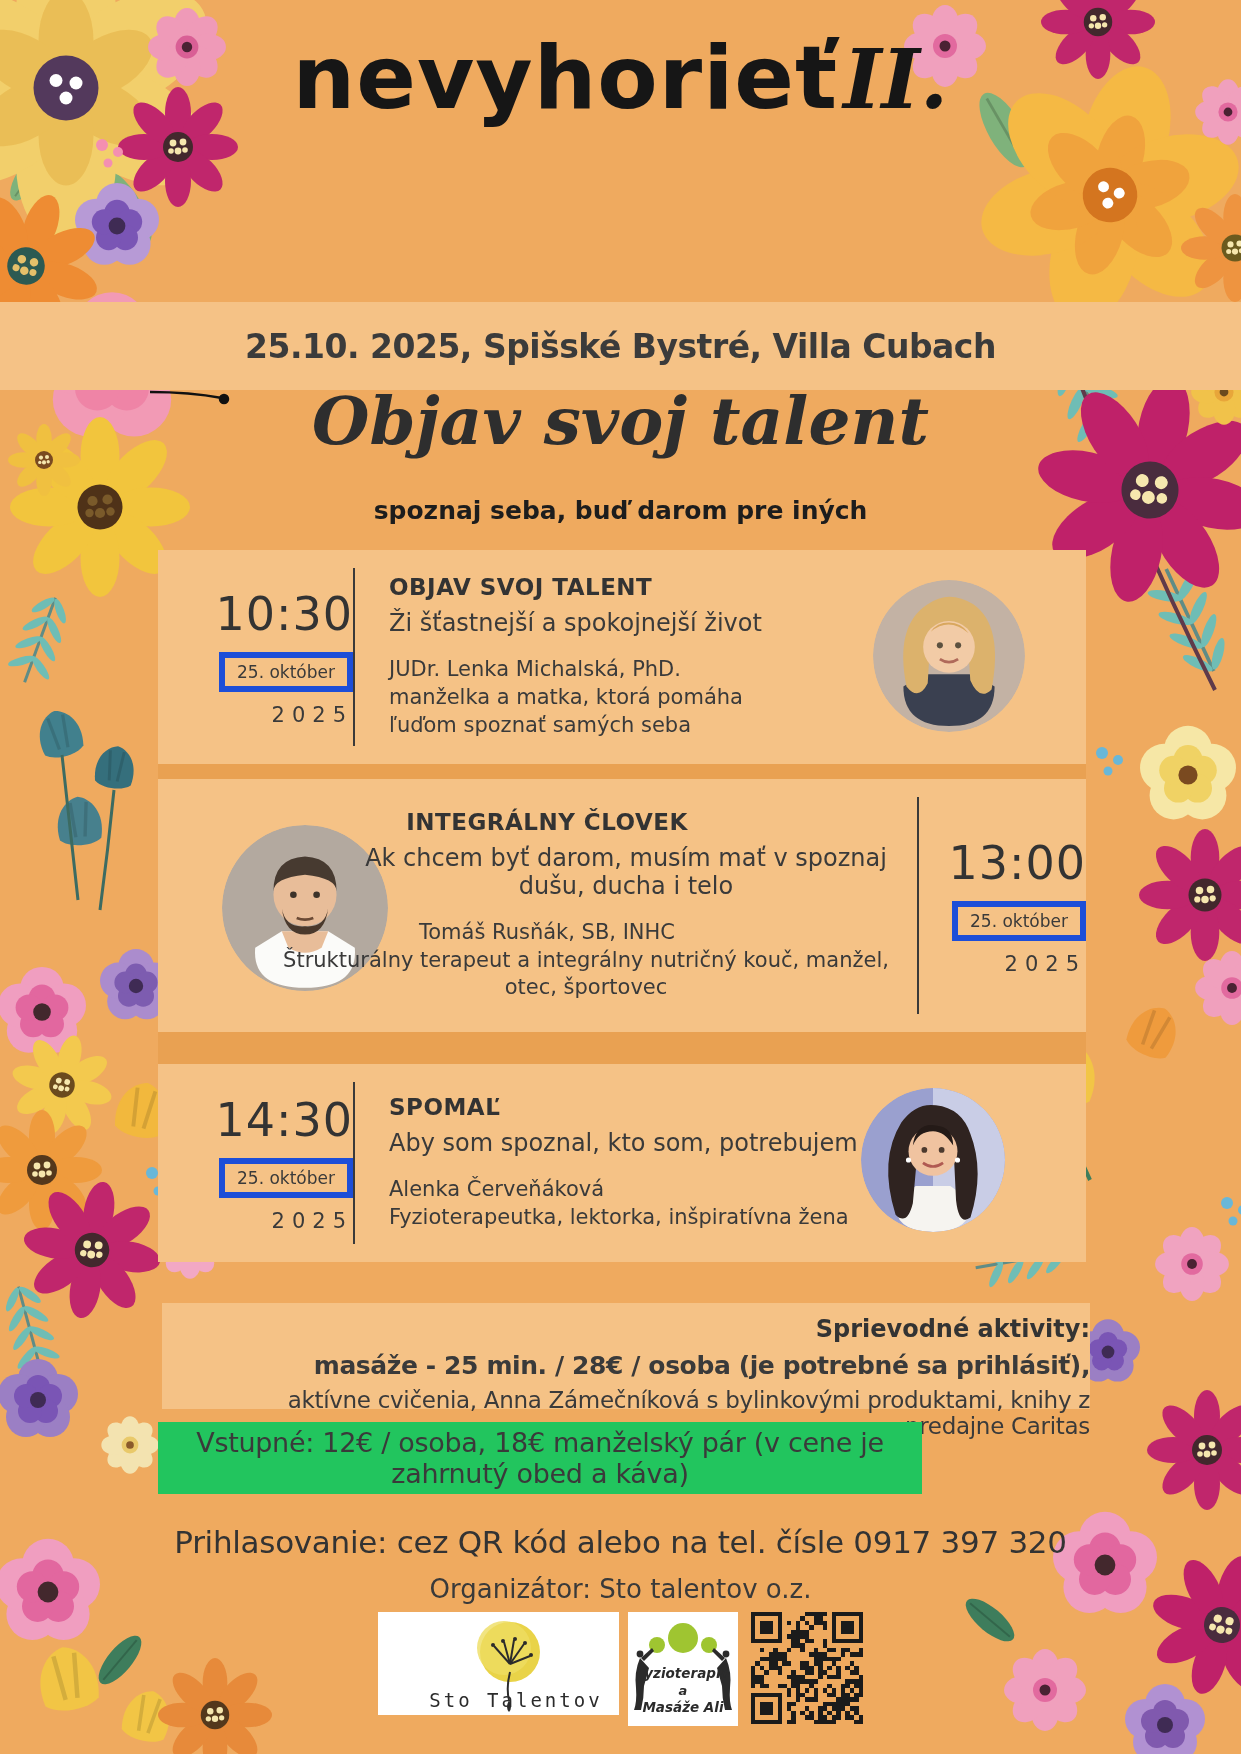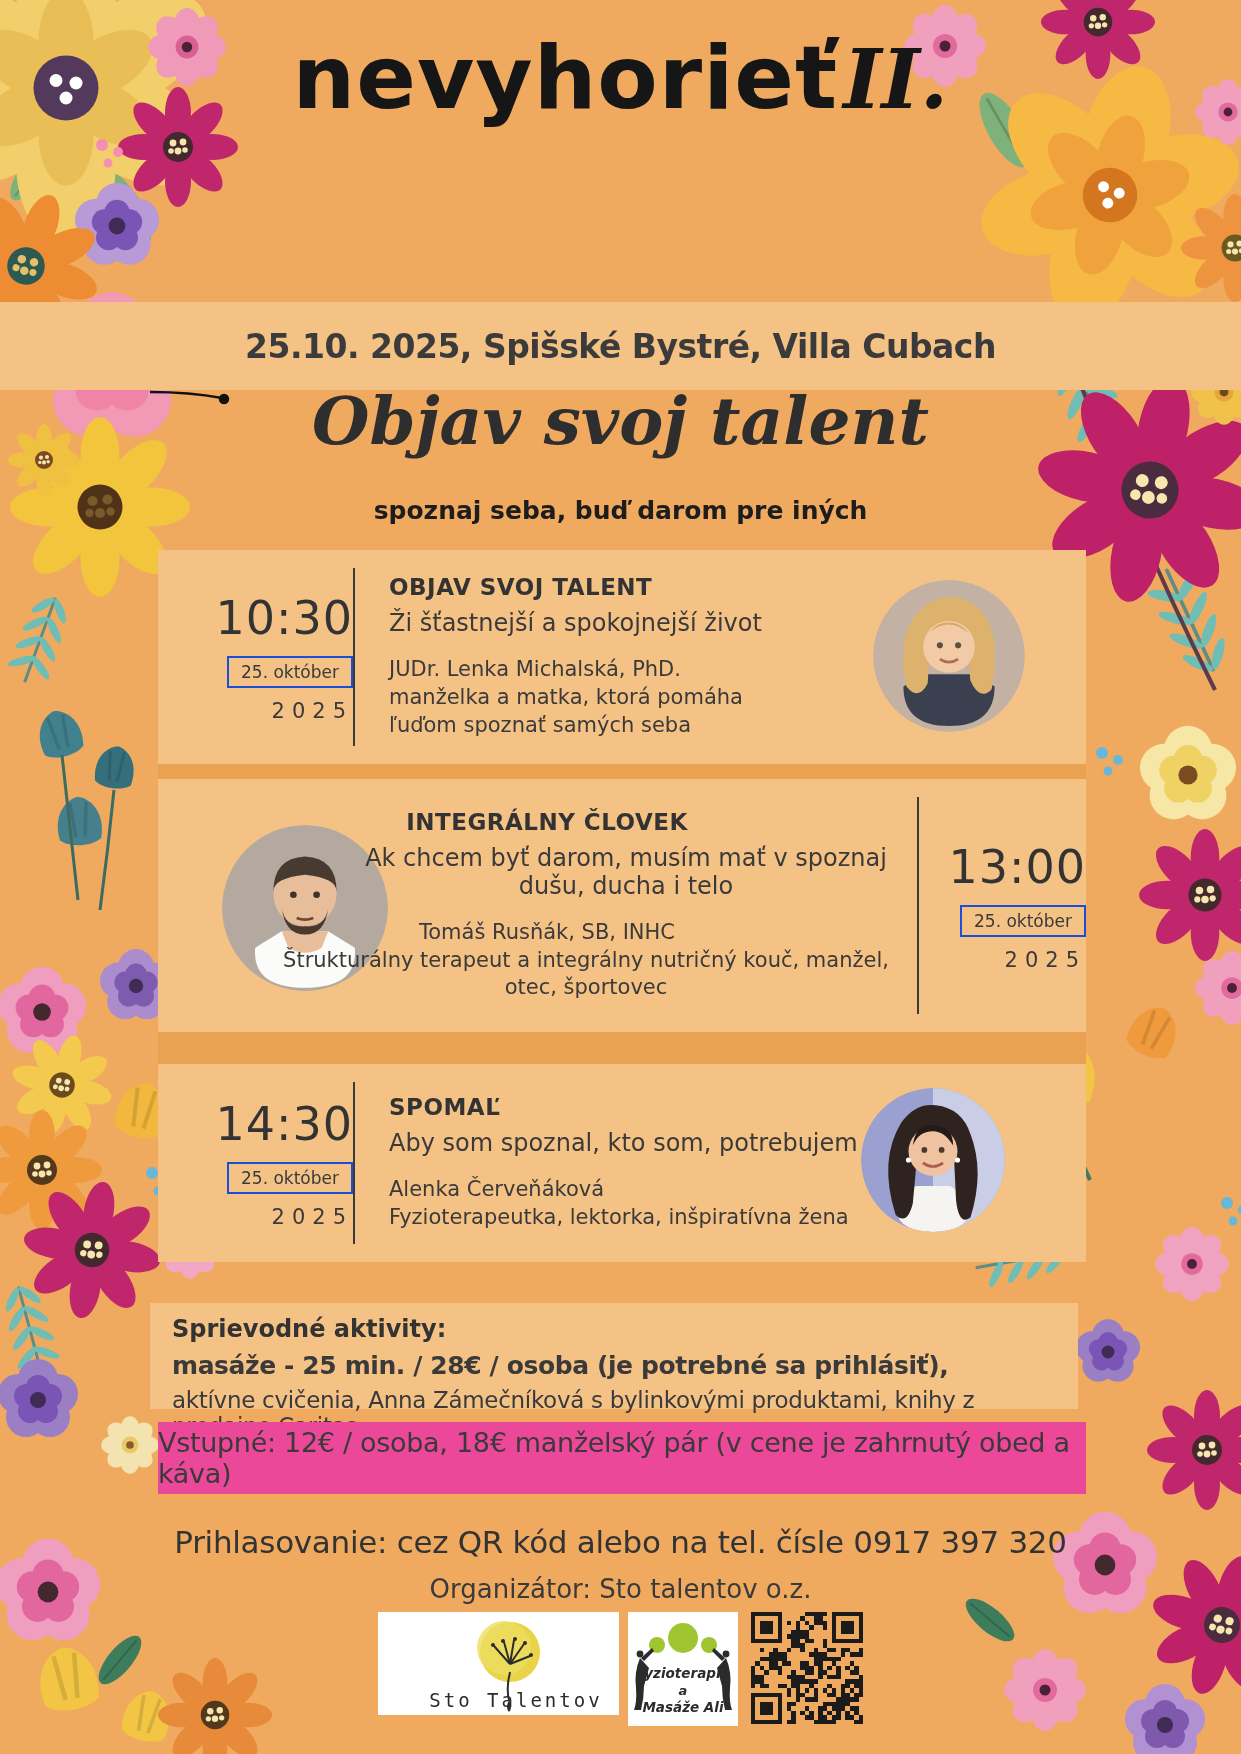--- a/index.html
+++ b/index.html
@@ -29,47 +29,47 @@
   .b2{top:779px;height:253px;}
   .b3{top:1064px;height:198px;}
   .gap{position:absolute;left:158px;width:928px;background:#e9a152;z-index:2;}
   .g1{top:764px;height:15px;}
   .g2{top:1032px;height:32px;}
 
   .timecol{position:absolute;left:0;top:0;width:195px;height:100%;
            display:flex;flex-direction:column;align-items:flex-end;justify-content:center;gap:11px;}
   .b2 .timecol{left:761px;width:167px;}
   .time{font-size:46px;letter-spacing:1px;color:#333;}
-  .datebox{border:2px solid #1d4ed8;padding:4px 12px;font-size:17px;}
+  .datebox{border:6px solid #1d4ed8;padding:4px 12px;font-size:17px;}
   .year{font-size:21px;letter-spacing:7px;text-indent:7px;}
   .vline{position:absolute;top:18px;bottom:18px;width:2px;background:#3a3a3a;left:195px;}
   .b2 .vline{left:759px;}
 
   .content{position:absolute;left:231px;top:50%;transform:translateY(-50%);}
   .b2 .content{left:40px;width:698px;text-align:center;}
   .content h3{margin:0 0 9px 0;font-size:23px;letter-spacing:0.5px;color:#333;}
   .content .sub{margin:0 0 20px 0;font-size:24px;}
   .content .speaker{margin:0 0 3px 0;font-size:21px;}
   .content .desc{margin:0;font-size:21px;line-height:1.32;}
   .b1 .desc{max-width:380px;}
   .b2 .sub{max-width:698px;margin-left:158px;max-width:540px;display:inline-block;}
   .b2 .desc{max-width:620px;margin-left:78px;display:inline-block;}
   .avatar{position:absolute;border-radius:50%;}
   .av1{left:715px;top:30px;width:152px;height:152px;}
   .av2{left:64px;top:46px;width:166px;height:166px;}
   .av3{left:703px;top:24px;width:144px;height:144px;}
 
   
-  .activities{position:absolute;left:150px;top:1303px;width:928px;height:106px;background:#f5c286;
-              box-sizing:border-box;padding:12px 0 0 22px;z-index:2;}
+  .activities{position:absolute;left:162px;top:1303px;width:928px;height:106px;background:#f5c286;
+              box-sizing:border-box;padding:12px 0 0 22px;z-index:2;text-align:right;}
   .activities h4{margin:0 0 8px 0;font-size:24px;font-weight:600;color:#333;}
   .act1{margin:0 0 7px 0;font-weight:bold;font-size:25px;letter-spacing:-0.4px;}
   .act2{margin:0;font-size:23px;letter-spacing:-0.3px;}
-  .pricing{position:absolute;left:158px;top:1422px;width:928px;height:72px;background:#ec4899;z-index:2;
-           display:flex;align-items:center;justify-content:center;font-size:27px;letter-spacing:-0.3px;}
+  .pricing{position:absolute;left:158px;top:1422px;width:764px;height:72px;background:#22c55e;z-index:2;
+           display:flex;align-items:center;justify-content:center;font-size:27px;letter-spacing:-0.3px;text-align:center;}
   .registration{left:0;top:1524px;width:100%;text-align:center;font-size:31px;letter-spacing:-0.3px;color:#333;}
   .organizer{left:0;top:1574px;width:100%;text-align:center;font-size:26px;}
 
   .logos{position:absolute;left:0;top:1612px;width:100%;display:flex;justify-content:center;
          align-items:flex-start;gap:9px;z-index:2;}
   .logo-card{background:#ffffff;position:relative;}
   .card1{width:205px;height:103px;padding-left:36px;}
   .card2{width:110px;height:114px;}
   .qrbox{width:112px;height:112px;margin-left:4px;}
 </style>

